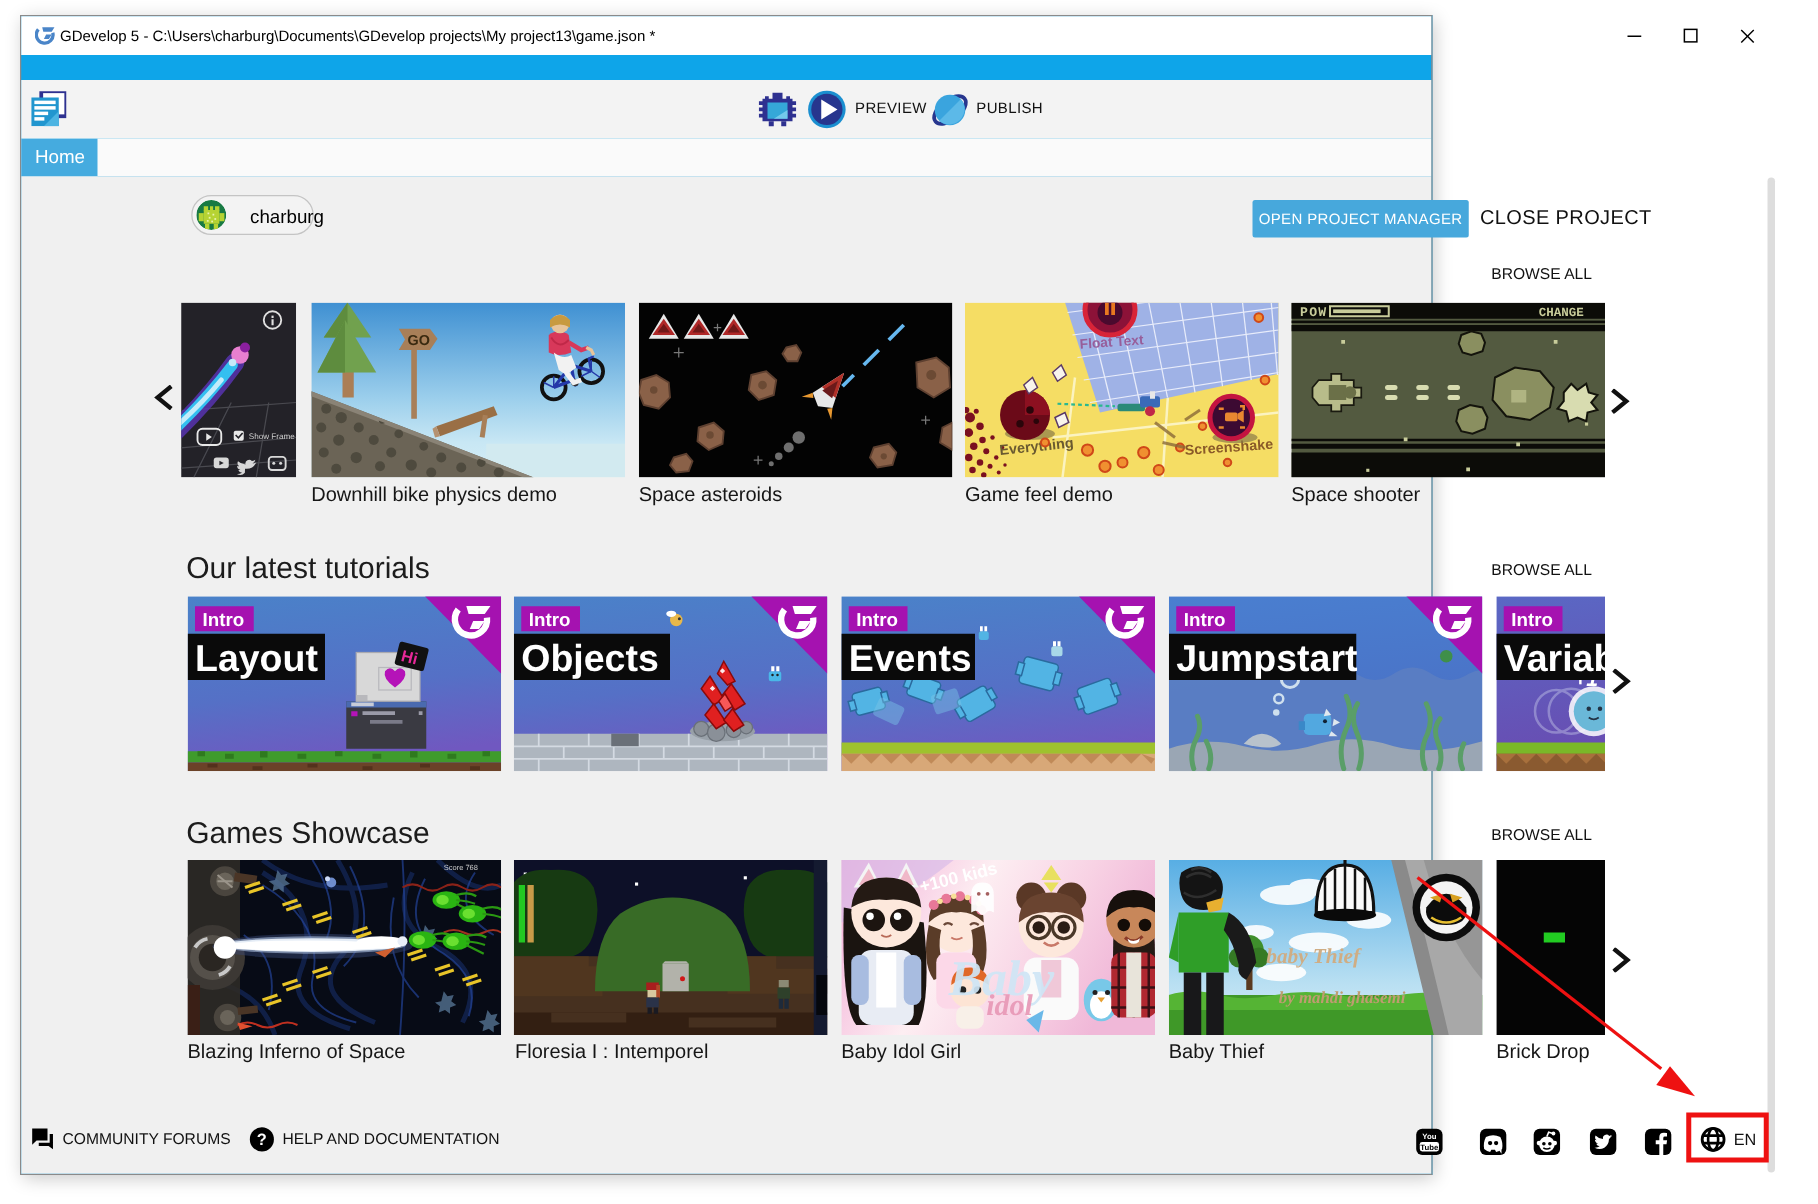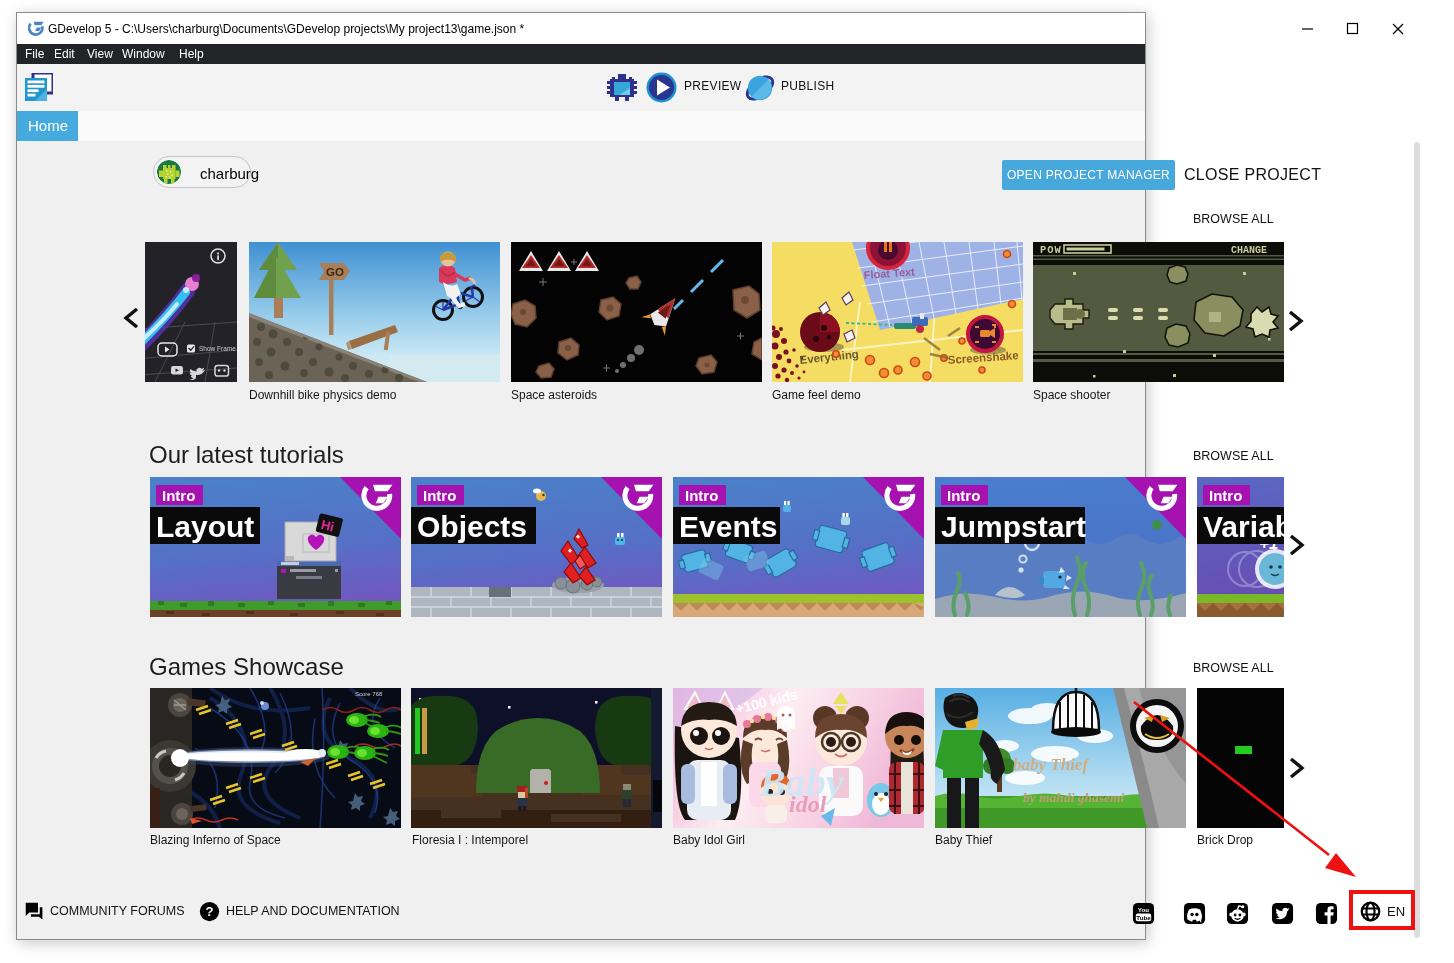--- a/index.html
+++ b/index.html
@@ -17,21 +17,21 @@
   .content { position:absolute; left:0; top:128px; width:100%; height:798px; background:#f0f0f0; }
   .chip { position:absolute; left:136px; top:143px; width:98px; height:32px; border:1px solid #c4c4c4; border-radius:16px; background:#f3f3f3; }
   .chip .av { position:absolute; left:3px; top:3px; width:24px; height:24px; border-radius:50%; overflow:hidden; }
   .chip .nm { position:absolute; left:46px; top:8px; font-size:15px; color:#000; }
   .btn-blue { position:absolute; left:985px; top:147px; width:173px; height:30px; background:#47a8dc; color:#fff; font-size:12px; text-align:center; line-height:30px; letter-spacing:0.3px; border-radius:2px; white-space:nowrap; }
   .close-proj { position:absolute; left:1167px; top:147px; height:30px; line-height:30px; font-size:16px; color:#111; letter-spacing:0.3px; white-space:nowrap; }
   h2.sec { position:absolute; font-size:24px; font-weight:400; color:#1c1c1c; }
   .browse { position:absolute; font-size:12.5px; color:#111; letter-spacing:0px; white-space:nowrap; }
   .thumb { position:absolute; overflow:hidden; width:251px; height:140px; }
   .thumb svg { display:block; }
-  .cap { position:absolute; font-size:12px; color:#161616; white-space:nowrap;text-align:center; }
+  .cap { position:absolute; font-size:16px; color:#161616; white-space:nowrap;text-align:center; }
   .redbox { position:absolute; left:1332px; top:877px; width:66px; height:40px; border:4px solid #ee1111; }
 </style>
 </head>
 <body>
 <div class="win">
 
   <div class="titlebar">
     <svg class="abs" style="left:11px;top:7px" width="16" height="16" viewBox="0 0 36 36">
       <path d="M6 8 A 15 15 0 1 0 32 14" stroke="#4a85c8" stroke-width="6" fill="none"></path>
       <path d="M13 4 H 35 L 30 12 H 15 Z" fill="#4a85c8"></path>
@@ -39,27 +39,20 @@
     </svg>
     <div class="title-text">GDevelop 5 - C:\Users\charburg\Documents\GDevelop projects\My project13\game.json *</div>
     <svg class="abs" style="left:1280px;top:0" width="130" height="31" viewBox="0 0 130 31">
       <line x1="5" y1="16" x2="16" y2="16" stroke="#000" stroke-width="1.2"></line>
       <rect x="50.5" y="10.5" width="10" height="10" fill="none" stroke="#000" stroke-width="1.2"></rect>
       <line x1="96" y1="11" x2="106" y2="21" stroke="#000" stroke-width="1.2"></line>
       <line x1="106" y1="11" x2="96" y2="21" stroke="#000" stroke-width="1.2"></line>
     </svg>
   </div>
 
-  <div class="menubar">
-    <span style="left:8px">File</span>
-    <span style="left:37px">Edit</span>
-    <span style="left:70px">View</span>
-    <span style="left:105px">Window</span>
-    <span style="left:162px">Help</span>
-  </div>
 
   <div class="toolbar">
     <svg class="abs" style="left:8px;top:9px" width="28" height="28" viewBox="0 0 28 28">
       <rect x="8" y="0" width="20" height="20" fill="#fff"></rect>
       <rect x="8" y="0" width="20" height="20" fill="none" stroke="#2e3190" stroke-width="3"></rect>
       <rect x="0" y="5" width="22" height="23" fill="#2196cf"></rect>
       <polygon points="22,16 22,28 10,28" fill="#4cb4e2"></polygon>
       <rect x="2.5" y="7.5" width="17" height="2.8" fill="#fff"></rect>
       <rect x="2.5" y="11.9" width="17" height="2.8" fill="#fff"></rect>
       <rect x="2.5" y="16.3" width="11" height="2.8" fill="#fff"></rect>

